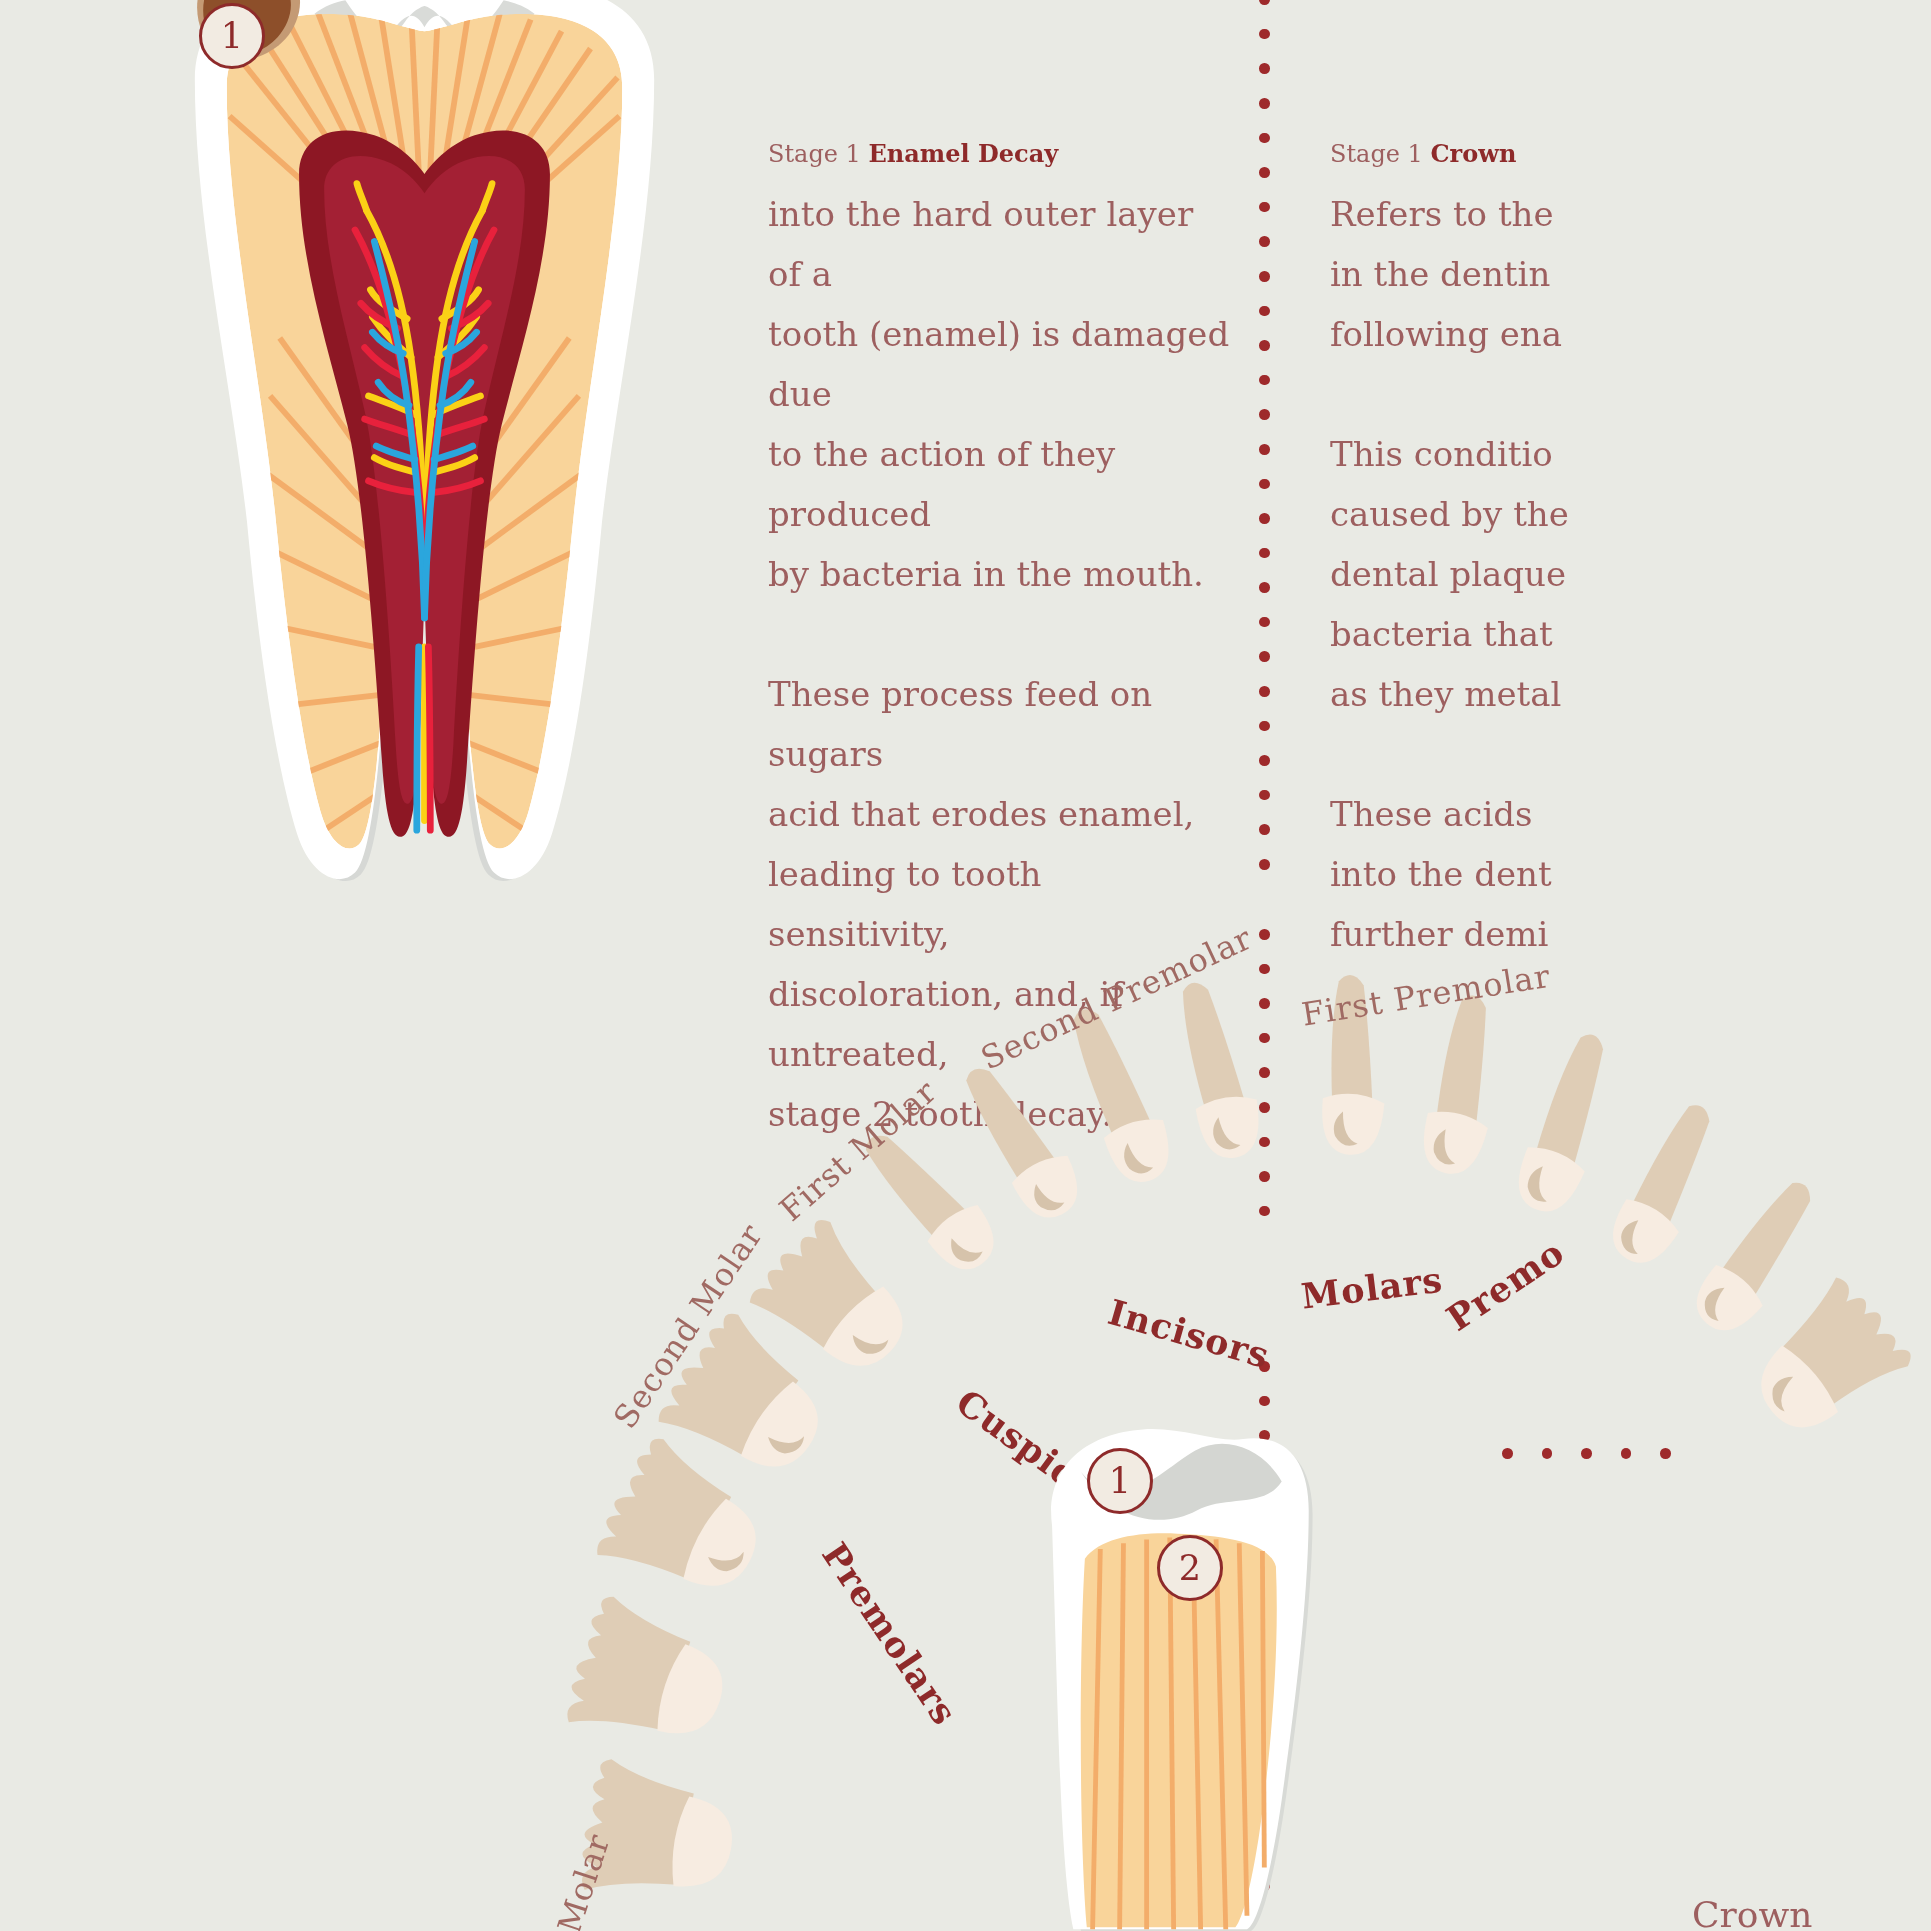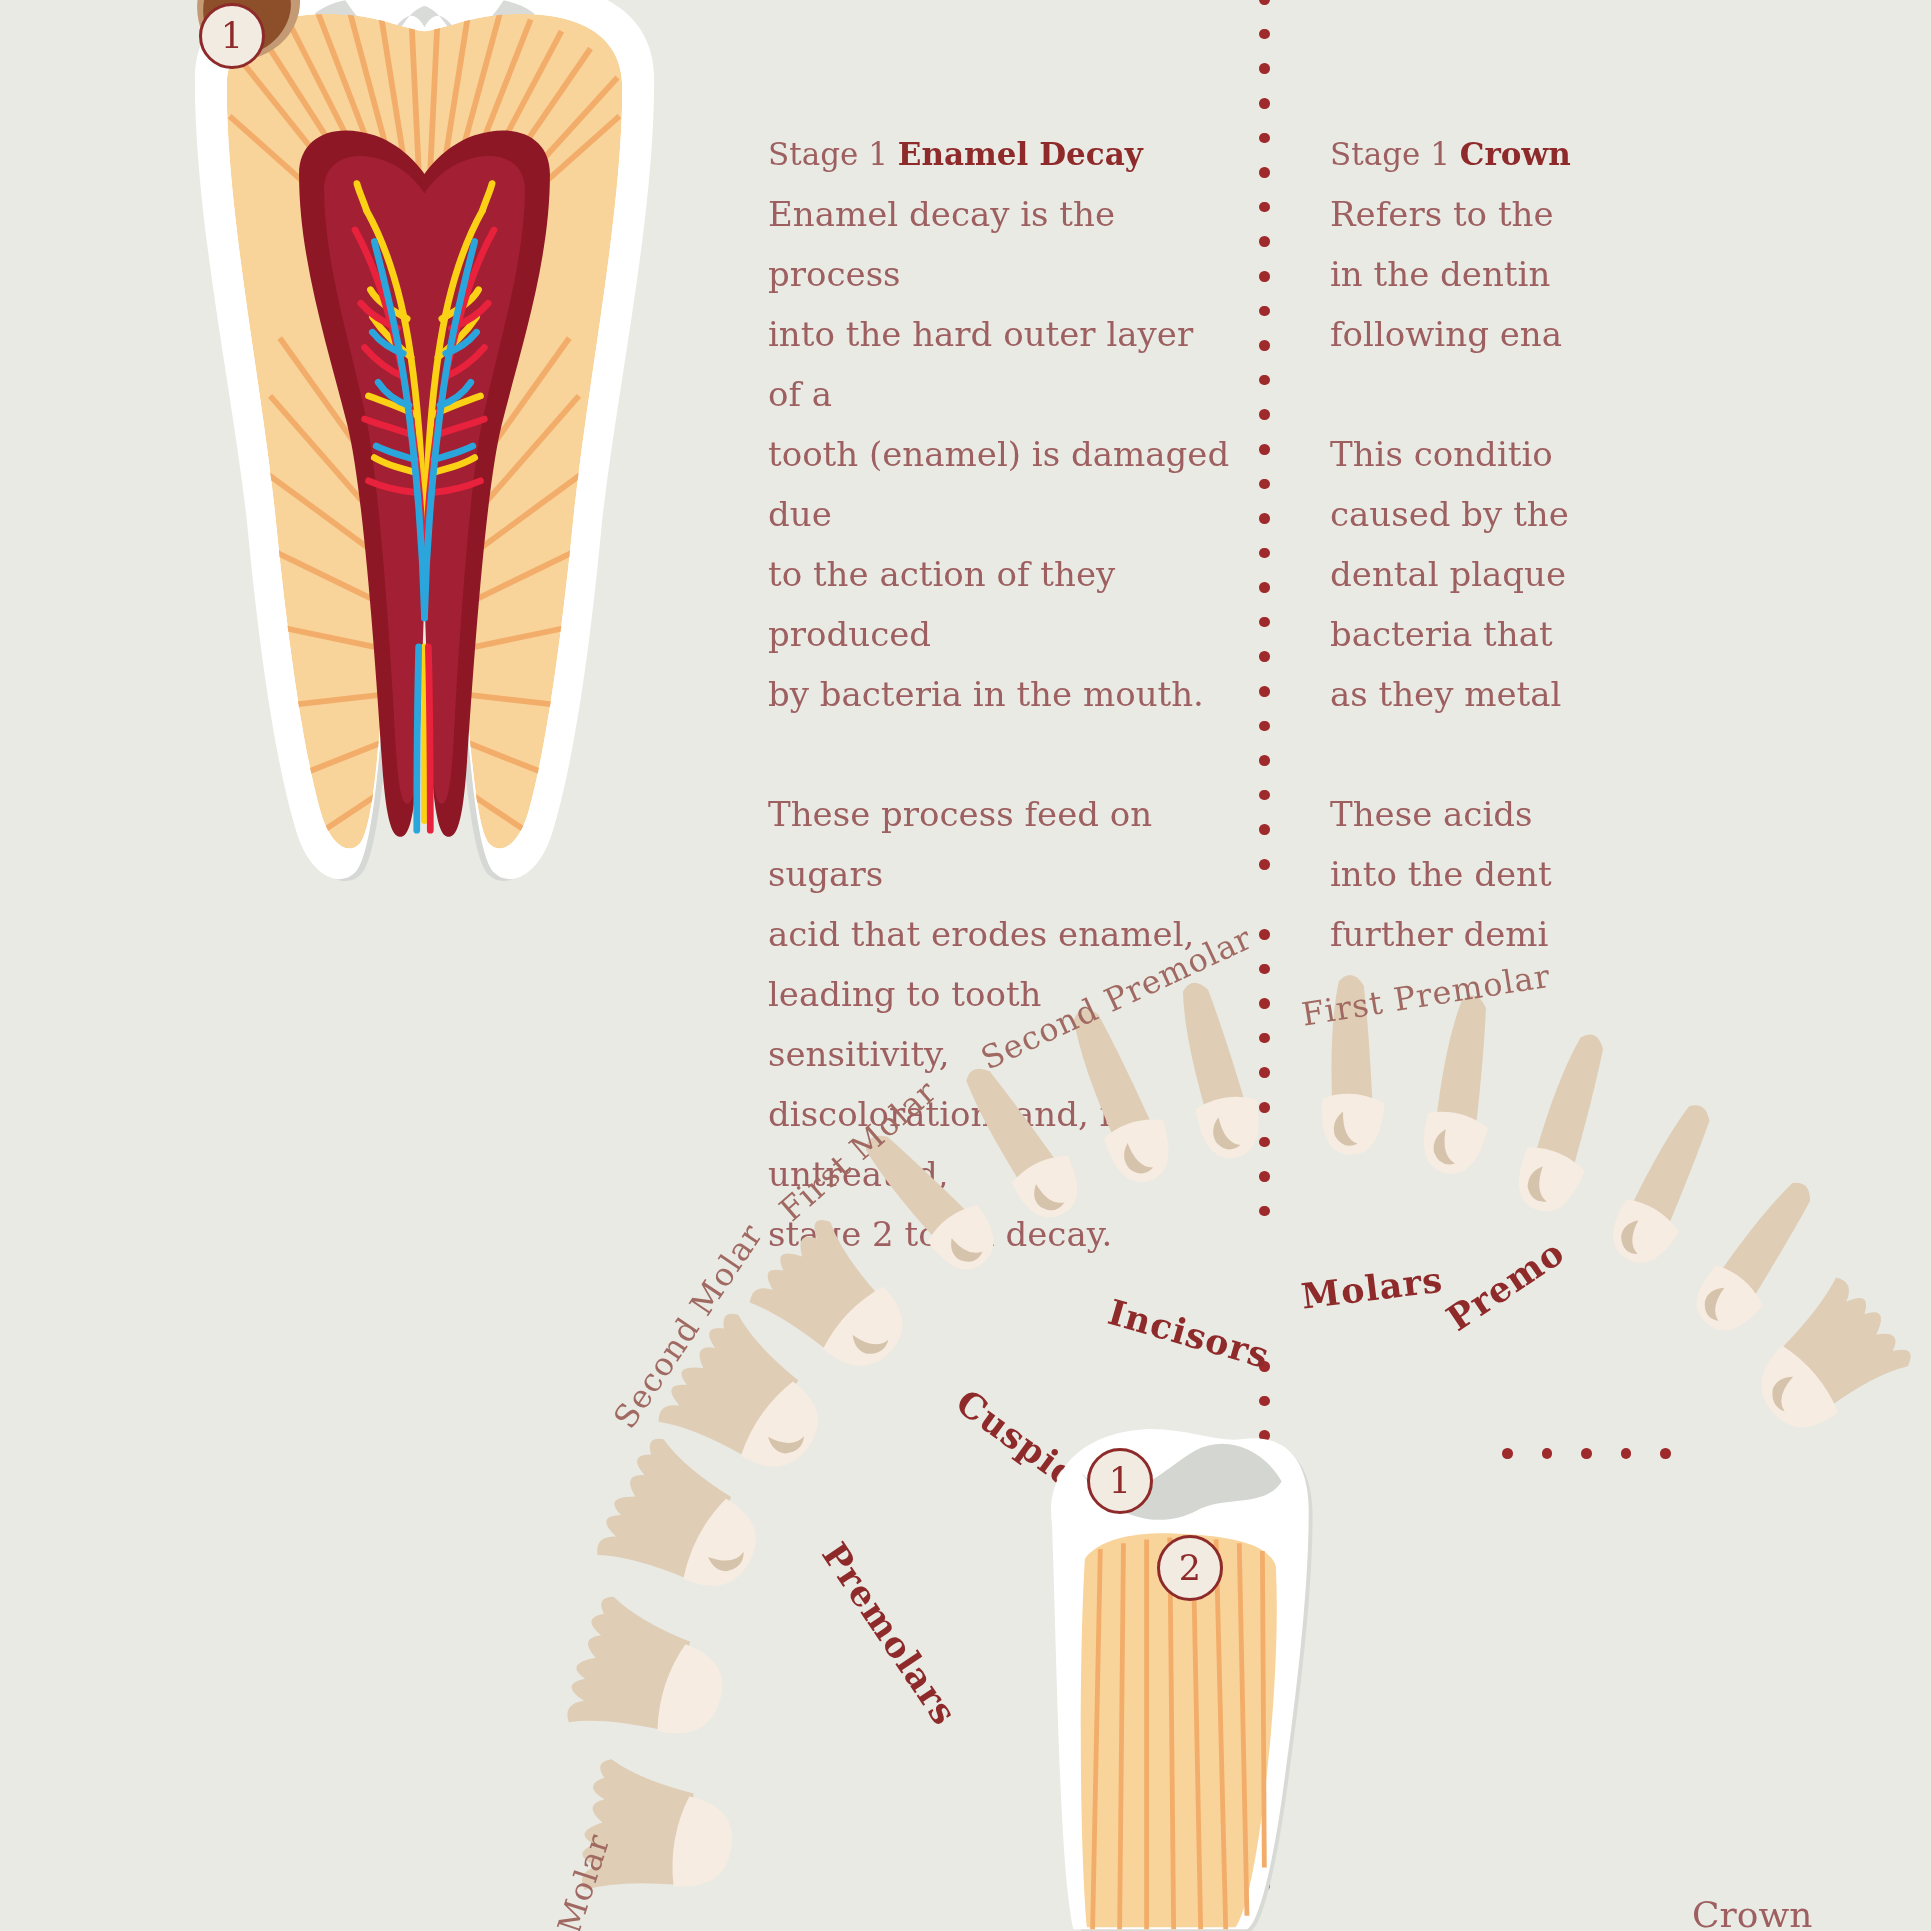--- a/index.html
+++ b/index.html
@@ -11,21 +11,21 @@
   .stage{position:absolute;left:0;top:0;width:1931px;height:1931px;}
 
   
   .vdots{position:absolute;width:12.6px;}
   .vdots i{display:block;width:10.6px;height:10.6px;border-radius:50%;background:#9e2a2b;margin-bottom:24px;}
   .hdots{position:absolute;display:flex;gap:29px;}
   .hdots i{display:block;width:10.6px;height:10.6px;border-radius:50%;background:#9e2a2b;}
 
   
   .col{position:absolute;color:#9d5f5f;}
-  .col .head{font-size:31px;line-height:60px;margin:0 0 0 0;white-space:nowrap;}
+  .col .head{font-size:24px;line-height:60px;margin:0 0 0 0;white-space:nowrap;}
   .col .head b{color:#8e2a2a;font-weight:bold;}
   .col p{font-size:34px;line-height:60px;margin:0;}
   .col p.gap{margin-top:60px;}
 
   
   .tooth-big{position:absolute;left:135px;top:-29px;width:579px;height:927px;}
 
   
   .arch{position:absolute;left:0;top:0;width:1931px;height:1931px;pointer-events:none;}
   .arch-label{position:absolute;color:#a06a63;font-size:32px;white-space:nowrap;
@@ -236,21 +236,20 @@
       <i></i>
       <i></i>
       <i></i>
   </div>
 
   <div class="col" style="left:768px;top:124px;width:463px;">
     <div class="head">
       <span>Stage 1</span>
       <b>Enamel Decay</b>
     </div>
-    <p>Enamel decay is the process</p>
     <p>into the hard outer layer of a</p>
     <p>tooth (enamel) is damaged due</p>
     <p>to the action of they produced</p>
     <p>by bacteria in the mouth.</p>
     <p class="gap">These process feed on sugars</p>
     <p>acid that erodes enamel,</p>
     <p>leading to tooth sensitivity,</p>
     <p>discoloration, and, if untreated,</p>
     <p>stage 2 tooth decay.</p>
   </div>

